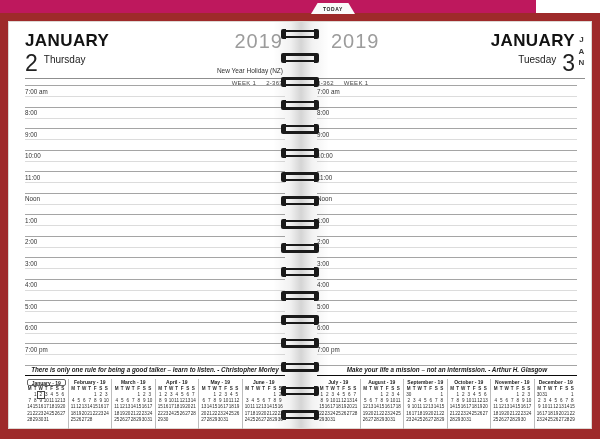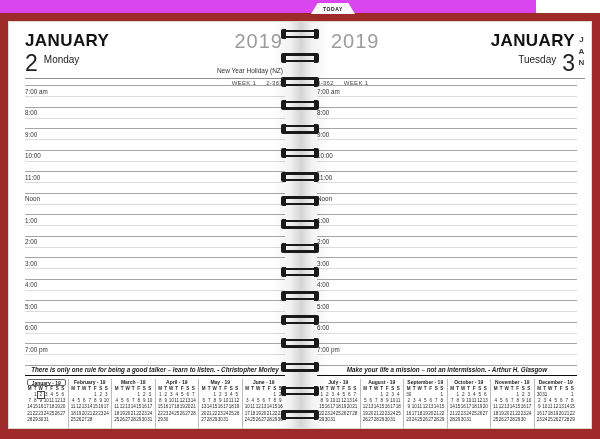--- a/index.html
+++ b/index.html
@@ -1,18 +1,18 @@
 <!DOCTYPE html>
 <html style="--cover_red: #9e2a2a; --coil_black: #1a1a1a; --year_gray: #9c9c9c; --line_gray: #a5a5a5; --half_line_gray: #dcdcdc;"><head>
 <meta charset="utf-8">
 <style>
   * { margin:0; padding:0; box-sizing:border-box; }
   html,body { width:600px; height:439px; overflow:hidden; }
   body { font-family:"Liberation Sans", sans-serif; }
-  .stage { position:relative; width:536px; height:439px; background:#d946ef; }
+  .stage { position:relative; width:536px; height:439px; background:#be185d; }
 
   
   .cover { position:absolute; left:0; top:13px; width:600px; height:426px; background:var(--cover_red,#9e2a2a); }
   .pages { position:absolute; left:8px; top:8px; width:584px; height:408px; background:#fff; border:1px solid #ddd8d3; }
 
   
   .today-tab { position:absolute; left:311px; top:3px; width:44px; height:11px; background:#fafafa;
     clip-path:polygon(15% 0,85% 0,100% 100%,0 100%); text-align:center; font-size:5px; font-weight:700;
     letter-spacing:0.6px; color:#222; line-height:12px; z-index:6; cursor:pointer; }
 
@@ -71,21 +71,21 @@
 
   <div class="today-tab">TODAY</div>
 
   <div class="cover">
     <div class="pages">
 
       <div class="month-title" style="left:16px; top:9px;">JANUARY</div>
       <div class="year-big" style="right:308px; top:8px;">2019</div>
       <div class="dayrow" style="left:16px; top:30px;">
         <span class="day-num">2</span>
-        <span class="day-name">Monday</span>
+        <span class="day-name">Thursday</span>
       </div>
       <div class="holiday" style="right:308px; top:45px;">New Year Holiday (NZ)</div>
       <div class="rule" style="left:16px; width:260px; top:56px;"></div>
       <div class="weekinfo" style="right:308px; top:58px;">
         <span>WEEK 1</span>
         <span>2-363</span>
       </div>
       <div class="time-grid" id="grid-left" style="left:16px;">
           <div class="slot">
             <div class="t-label">7:00 am</div>

